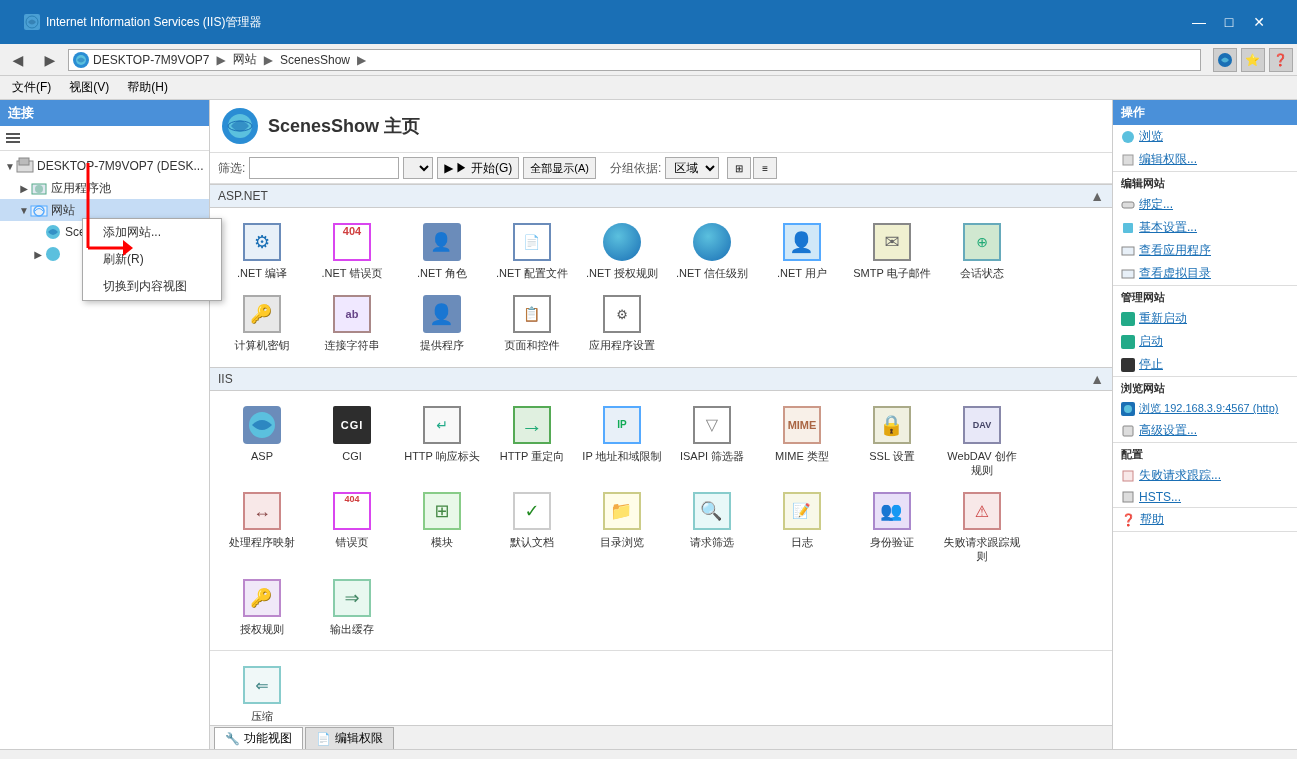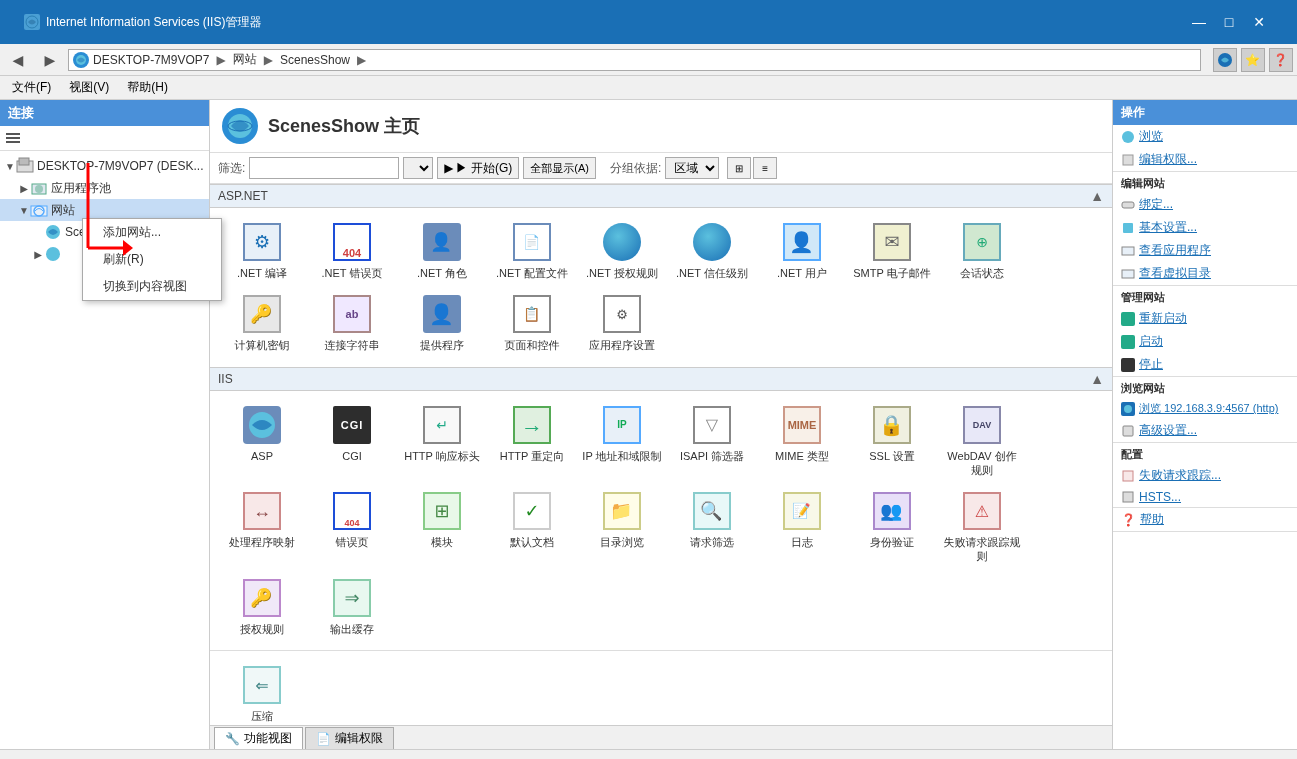--- a/index.html
+++ b/index.html
@@ -250,21 +250,21 @@
 
     
     ::-webkit-scrollbar { width: 12px; height: 12px; }
     ::-webkit-scrollbar-track { background: #f0f0f0; }
     ::-webkit-scrollbar-thumb { background: #bbb; border: 2px solid #f0f0f0; }
 
     .tree-indent1 { padding-left: 4px; }
     .tree-indent2 { padding-left: 18px; }
     .tree-indent3 { padding-left: 32px; }
     .icon-error { 
-      width: 38px; height: 38px; background: white; border: 2px solid #1d4ed8; display: flex; align-items: flex-end; justify-content: center; color: #d04040; font-size: 11px; font-weight: bold;
+      width: 38px; height: 38px; background: white; border: 2px solid #d946ef; display: flex; align-items: flex-start; justify-content: center; color: #d04040; font-size: 11px; font-weight: bold;
     }
     .icon-role {
       width: 38px; height: 38px; background: #6b8cba; border-radius: 3px; display: flex; align-items: center; justify-content: center; color: white; font-size: 18px;
     }
     .icon-globe-green {
       width: 38px; height: 38px; background: radial-gradient(circle at 40% 35%, #7ed35c, #2a8a30); border-radius: 50%;
     }
     .icon-globe-blue2 {
       width: 38px; height: 38px; background: radial-gradient(circle at 40% 35%, #5bc0de, #1a6fb5); border-radius: 50%;
     }

